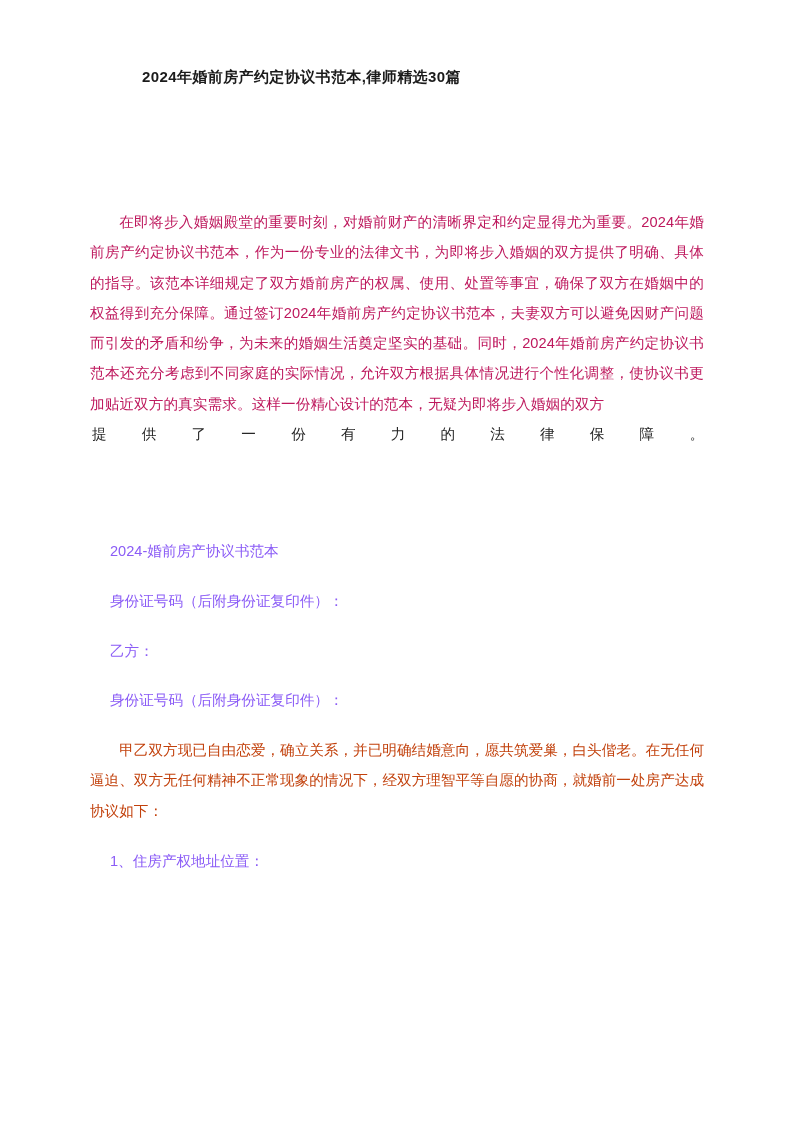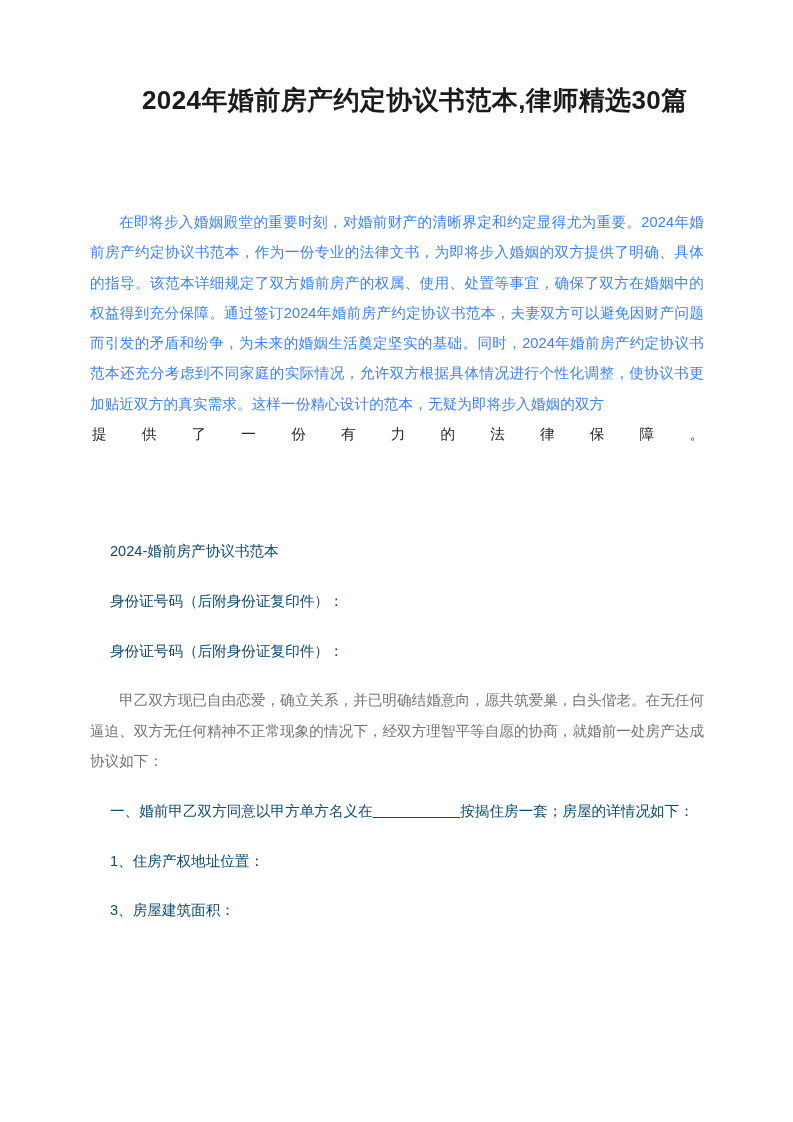--- a/index.html
+++ b/index.html
@@ -21,44 +21,44 @@
     width: 793px;
     height: 1122px;
     background: #ffffff;
     box-sizing: border-box;
   }
 
   
   .doc-title {
     position: absolute;
     left: 142px;
-    top: 68px;
+    top: 52px;
     width: 520px;
-    font-size: 26px;
+    font-size: 15px;
     line-height: 30px;
     letter-spacing: 0.4px;
     color: #1b1b1b;
     white-space: nowrap;
   }
 
   
   .intro-block {
     position: absolute;
     left: 90px;
     top: 207px;
     width: 614px;
   }
   .intro-para {
     margin: 0;
     font-size: 14.6px;
     line-height: 30.3px;
     text-align: justify;
     text-justify: inter-character;
     text-indent: 2em;
-    color: #3b82f6;
+    color: #be185d;
     letter-spacing: 0.1px;
   }
   .intro-lastline {
     margin: 0;
     font-size: 14.6px;
     line-height: 30.3px;
     color: #262626;
     display: flex;
     justify-content: space-between;
     width: 100%;
@@ -73,33 +73,33 @@
   .body-block {
     position: absolute;
     left: 90px;
     top: 536px;
     width: 614px;
   }
   .body-line {
     margin: 0 0 0 0;
     font-size: 14.6px;
     line-height: 30.3px;
-    color: #0c4a6e;
+    color: #8b5cf6;
     text-indent: 20px;
     min-height: 30.3px;
   }
   .body-line.spacer-after {
     margin-bottom: 19.5px;
   }
 
   .body-para {
     margin: 0 0 19.5px 0;
     font-size: 14.6px;
     line-height: 30.3px;
-    color: #737373;
+    color: #c2410c;
     text-align: justify;
     text-justify: inter-character;
     text-indent: 2em;
   }
 
   .blank-fill {
     text-decoration: underline;
     letter-spacing: 0px;
   }
 </style>
@@ -129,27 +129,26 @@
     </div>
   </div>
 
   <div class="body-block">
 
     <p class="body-line spacer-after">2024-婚前房产协议书范本</p>
 
 
     <p class="body-line spacer-after">身份证号码（后附身份证复印件）：</p>
 
+    <p class="body-line spacer-after">乙方：</p>
 
     <p class="body-line spacer-after">身份证号码（后附身份证复印件）：</p>
 
     <p class="body-para">甲乙双方现已自由恋爱，确立关系，并已明确结婚意向，愿共筑爱巢，白头偕老。在无任何逼迫、双方无任何精神不正常现象的情况下，经双方理智平等自愿的协商，就婚前一处房产达成协议如下：</p>
 
-    <p class="body-line spacer-after"><span>一、婚前甲乙双方同意以甲方单方名义在</span><span class="blank-fill">＿＿＿＿＿＿</span><span>按揭住房一套；房屋的详情况如下：</span></p>
 
     <p class="body-line spacer-after">1、住房产权地址位置：</p>
 
 
-    <p class="body-line">3、房屋建筑面积：</p>
 
   </div>
 
 </div>
 
 </body></html>

